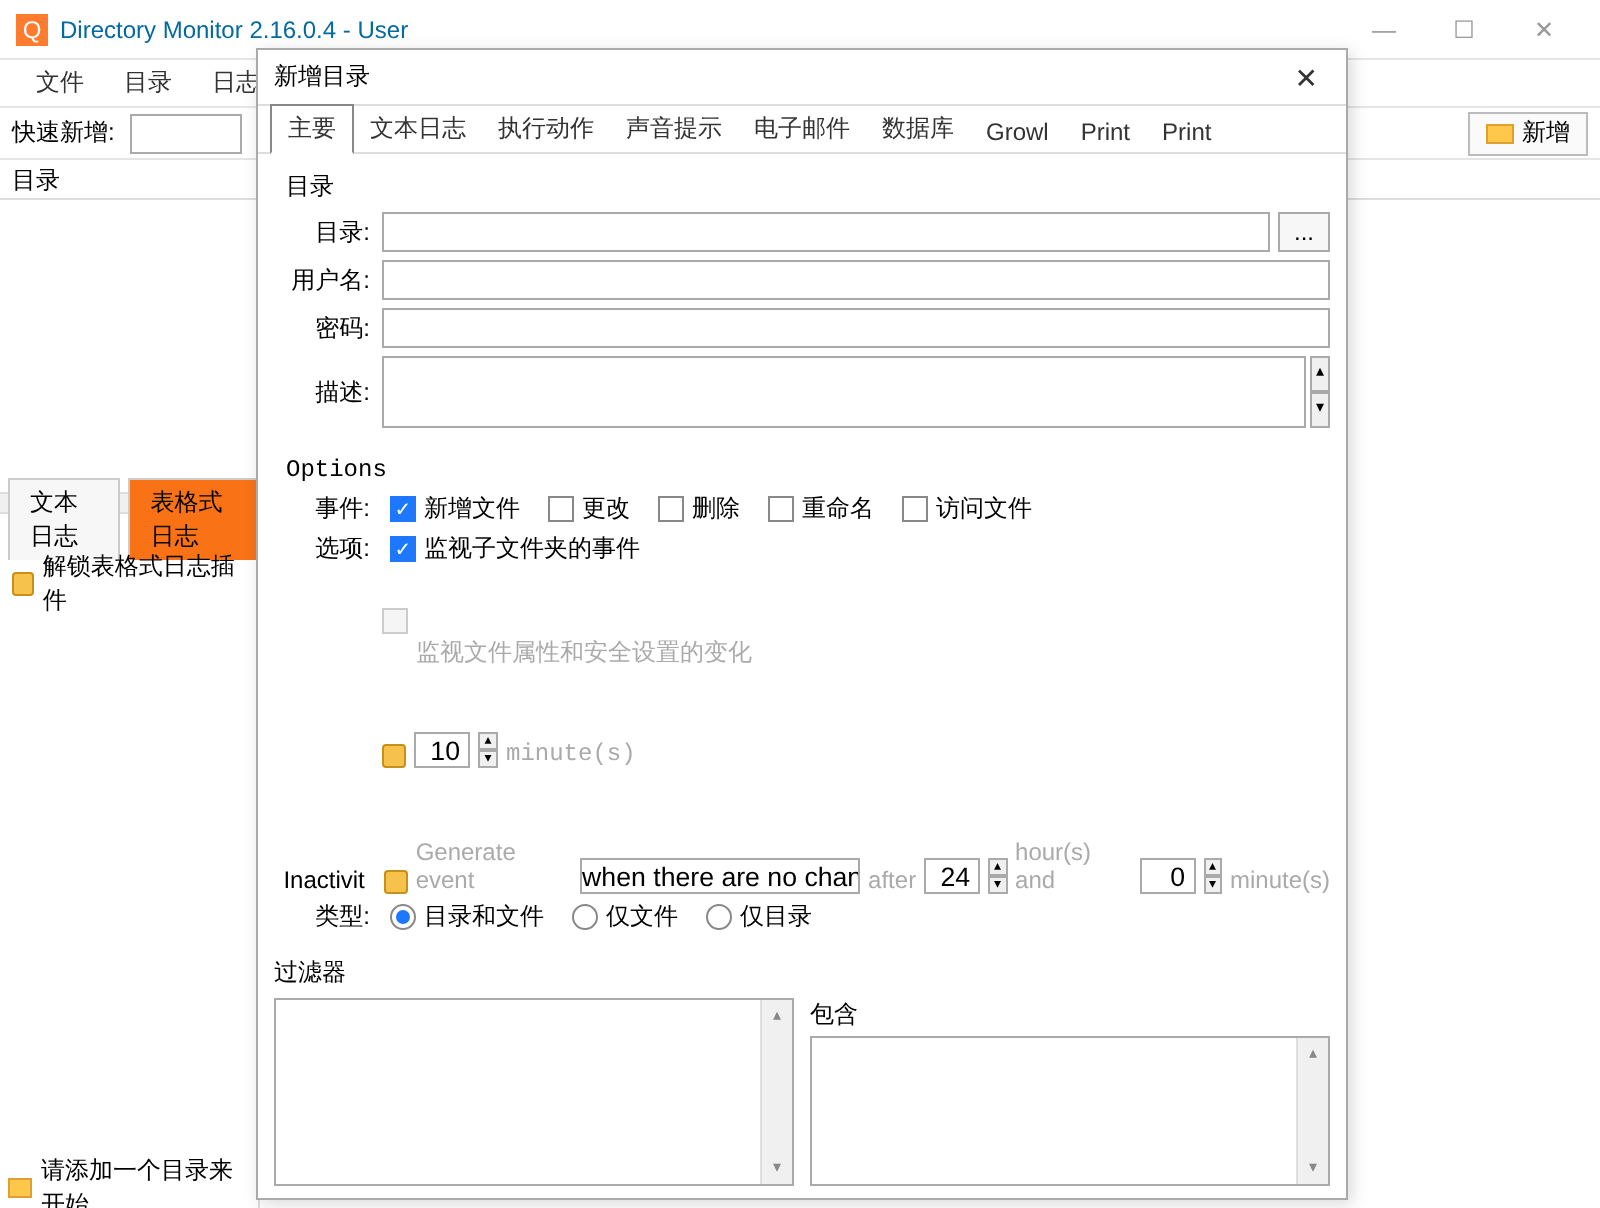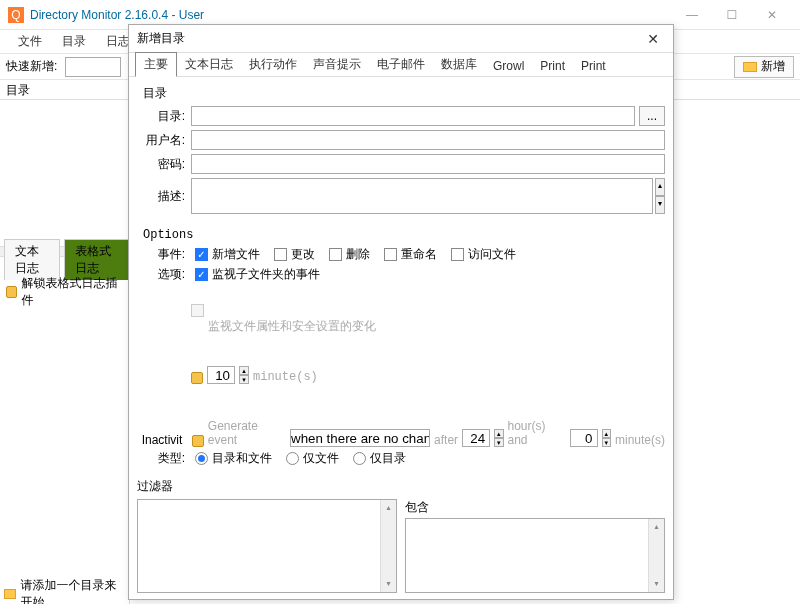--- a/index.html
+++ b/index.html
@@ -32,21 +32,21 @@
     .left-pane .status-row { position: absolute; bottom: 0; left: 0; right: 0; height: 20px; font-size: 12px; padding: 2px 4px; display: flex; align-items: center; gap: 4px; }
     .left-pane .folder-sm { width: 14px; height: 10px; background: #ffc84a; border: 1px solid #e0a030; }
     .scroll-stub { height: 18px; background: #f0f0f0; border-top: 1px solid #ddd; display: flex; align-items: center; }
     .scroll-thumb { width: 22px; height: 12px; background: #cfcfcf; margin-left: 4px; border: 1px solid #aaa; }
     
     .right-col { flex: 1; display: flex; flex-direction: column; }
     .right-col .col-header-area { height: 20px; background: #fff; border-bottom: 1px solid #ddd; font-size: 12px; padding: 2px 6px; }
     
     .bottom-tabs { height: 24px; display: flex; align-items: flex-end; background: #fff; border-top: 1px solid #ddd; font-size: 12px; }
     .bottom-tabs .tab { padding: 3px 10px; border: 1px solid #ccc; border-bottom: none; margin-left: 4px; background: #f7f7f7; }
-    .bottom-tabs .tab.active { background: #4d7c0f; }
+    .bottom-tabs .tab.active { background: #f97316; }
     .lock-row { height: 24px; display: flex; align-items: center; padding: 0 6px; font-size: 12px; background: #fff; gap: 4px; }
     .lock-icon { width: 12px; height: 12px; background: #f7c24b; border: 1px solid #c79018; border-radius: 2px; }
     
     
     .dialog { position: absolute; top: 24px; left: 128px; width: 546px; height: 576px; background: #fff; border: 1px solid #aaa; box-shadow: 2px 2px 8px rgba(0,0,0,0.15); display: flex; flex-direction: column; font-size: 12px; }
     .dialog .d-title { height: 28px; display: flex; align-items: center; padding: 0 8px; border-bottom: 1px solid #ddd; background: #fff; }
     .dialog .d-title .close { margin-left: auto; font-size: 14px; color: #333; padding: 2px 6px; }
     
     .dialog .d-tabs { height: 24px; display: flex; align-items: flex-end; padding: 0 6px; border-bottom: 1px solid #ddd; gap: 0; font-family: "SimSun",monospace; }
     .dialog .d-tabs .dt { padding: 3px 8px; color: #333; cursor: default; }

